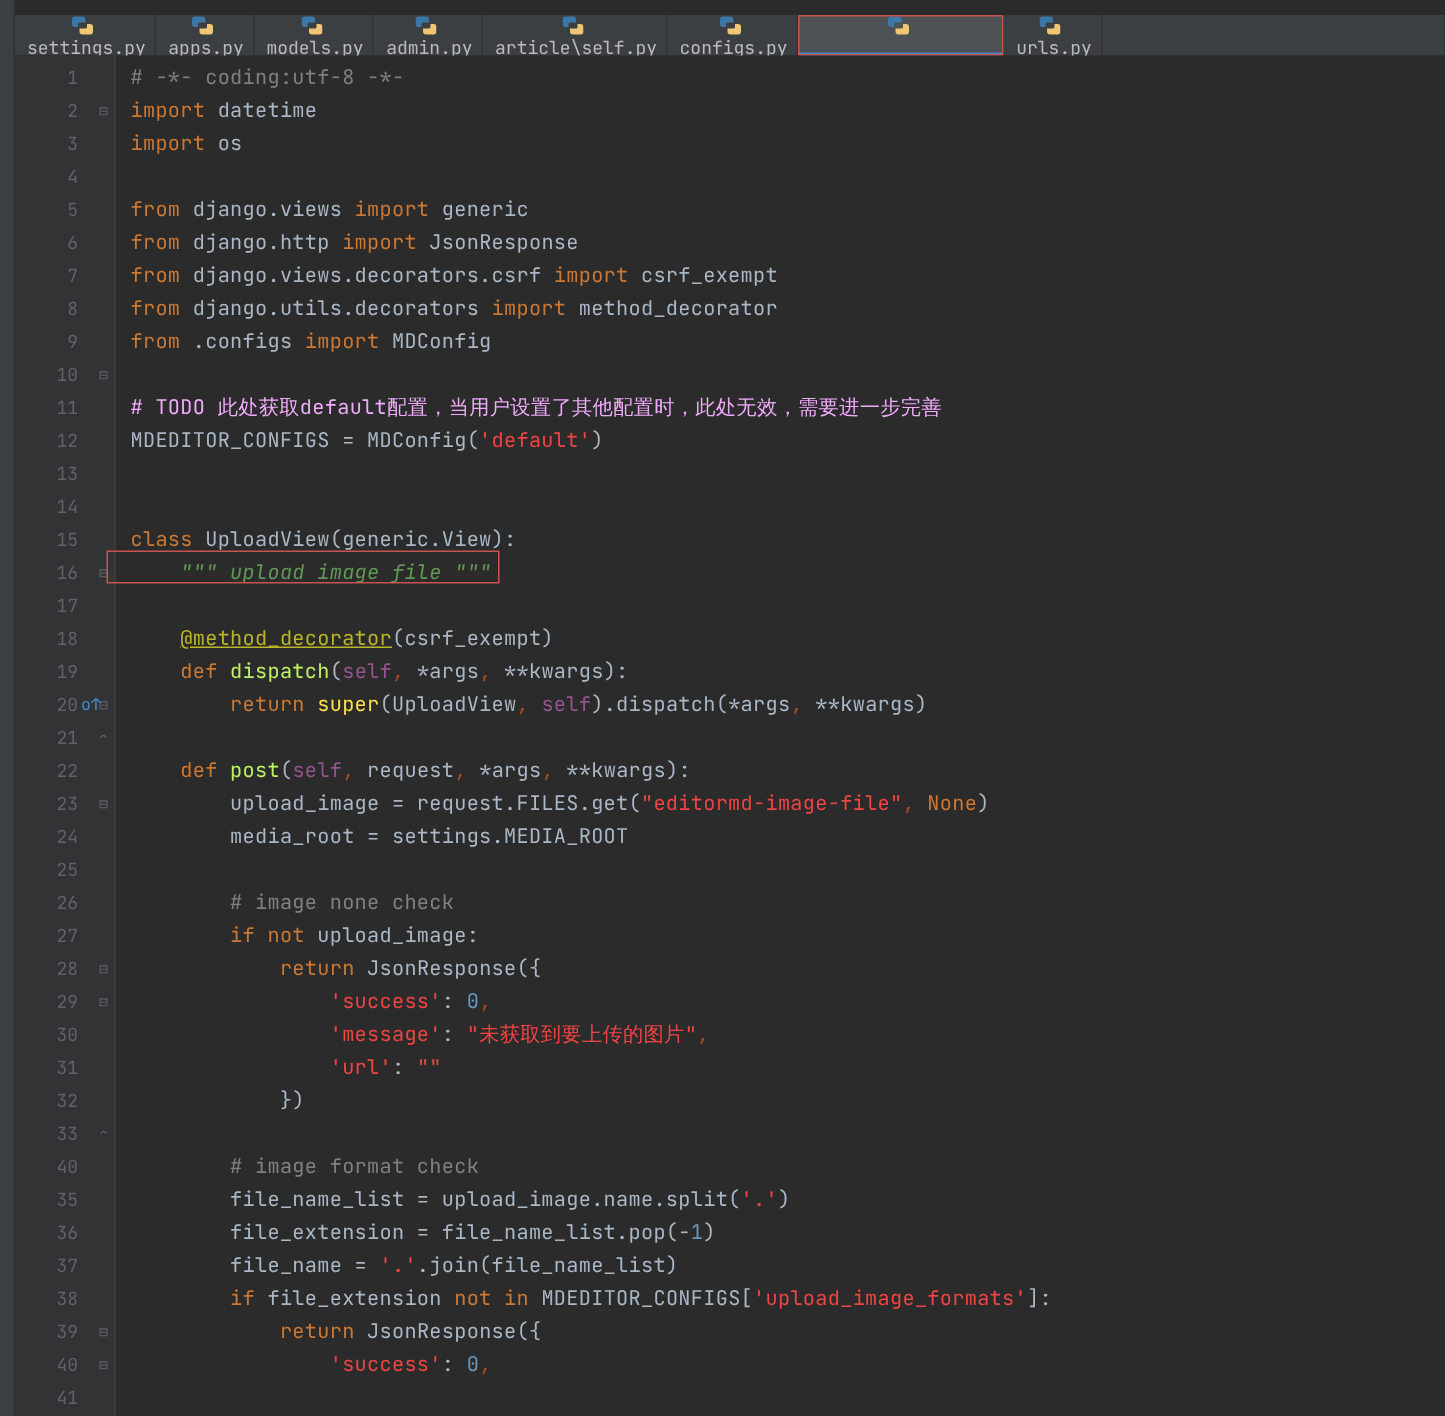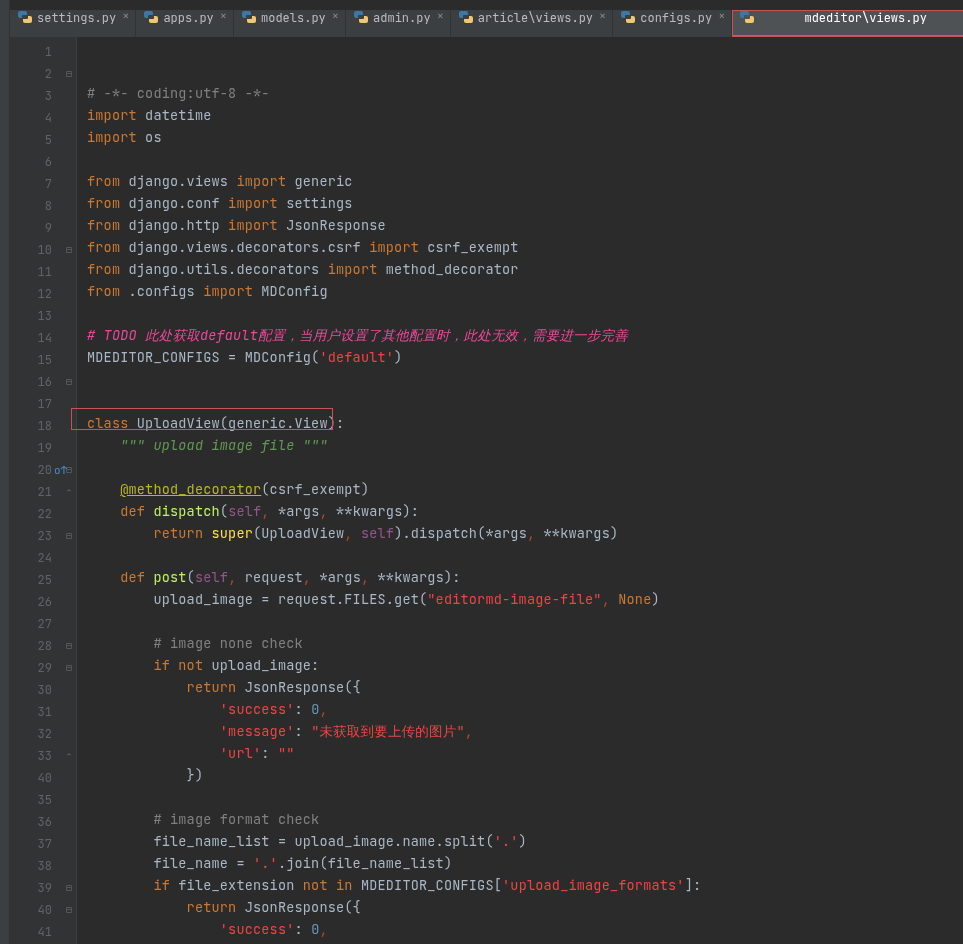--- a/index.html
+++ b/index.html
@@ -23,29 +23,30 @@
   position: absolute;
   left: 10px; top: 10px;
   height: 27px;
   display: flex;
   align-items: center;
   background: #3c3f41;
   width: 953px;
 }
 .tab {
   display: flex;
-  align-items: flex-start;
+  align-items: center;
   height: 27px;
   padding: 0 6px 0 8px;
   background: #3c3f41;
   border-right: 1px solid #323232;
   color: #bbbbbb;
   font-size: 12px;
   cursor: pointer;
   white-space: nowrap;
+  flex-direction: column;
 }
 .tab.active {
   background: #4e5254;
   color: #ffffff;
   border-bottom: 2px solid #4a88c7;
 }
 .tab.highlighted {
   outline: 1px solid #c75450;
   outline-offset: -1px;
   gap: 45px;
@@ -98,37 +99,36 @@
   position: absolute;
   left: 44px;
   color: #4a88c7;
   font-size: 11px;
 }
 .code {
   flex: 1;
   padding-top: 4px;
   padding-left: 10px;
   position: relative;
-  margin-top: 41px;
 }
 .code-line {
   height: 22px;
   line-height: 22px;
   white-space: pre;
   font-size: 13.5px;
   letter-spacing: 0.2px;
 }
 .kw { color: #cc7832; }
 .fn { color: #bef264; }
 .cls { color: #a9b7c6; }
 .str { color: #ef4444; }
 .param { color: #aa4926; }
 .builtin { color: #fde047; }
 .comment { color: #808080; }
-.comment-it { color: #ec4899; font-style: italic; }
+.comment-it { color: #f0abfc; }
 .docstr { color: #629755; font-style: italic; }
 .num { color: #6897bb; }
 .self { color: #94558d; }
 .dec { color: #bbb529; text-decoration: underline; }
 .op { color: #a9b7c6; }
 .highlight-box {
   position: absolute;
   border: 1px solid #c75450;
   pointer-events: none;
 }
@@ -179,21 +179,21 @@
       <span>admin.py</span>
       <span class="tab-close">×</span>
     </div>
     <div class="tab">
       <span class="tab-icon">
         <svg width="14" height="14" viewBox="0 0 14 14">
           <path d="M4 1h3a2 2 0 0 1 2 2v2H5a1 1 0 0 0-1 1v2H2a2 2 0 0 1-2-2V3a2 2 0 0 1 2-2h2z" fill="#3b78a7"></path>
           <path d="M10 13H7a2 2 0 0 1-2-2V9h4a1 1 0 0 0 1-1V6h2a2 2 0 0 1 2 2v3a2 2 0 0 1-2 2h-2z" fill="#f0c674"></path>
         </svg>
       </span>
-      <span>article\views.py</span>
+      <span>article\self.py</span>
       <span class="tab-close">×</span>
     </div>
     <div class="tab">
       <span class="tab-icon">
         <svg width="14" height="14" viewBox="0 0 14 14">
           <path d="M4 1h3a2 2 0 0 1 2 2v2H5a1 1 0 0 0-1 1v2H2a2 2 0 0 1-2-2V3a2 2 0 0 1 2-2h2z" fill="#3b78a7"></path>
           <path d="M10 13H7a2 2 0 0 1-2-2V9h4a1 1 0 0 0 1-1V6h2a2 2 0 0 1 2 2v3a2 2 0 0 1-2 2h-2z" fill="#f0c674"></path>
         </svg>
       </span>
       <span>configs.py</span>
@@ -263,49 +263,50 @@
       <div class="gutter-line">39<span class="gutter-mark">⊟</span></div>
       <div class="gutter-line">40<span class="gutter-mark">⊟</span></div>
       <div class="gutter-line">41</div>
     </div>
   <div class="code" id="code">
       <div class="code-line"><span class="comment"># -*- coding:utf-8 -*-</span></div>
       <div class="code-line"><span class="kw">import </span><span class="op">datetime</span></div>
       <div class="code-line"><span class="kw">import </span><span class="op">os</span></div>
       <div class="code-line"></div>
       <div class="code-line"><span class="kw">from </span><span class="op">django.views </span><span class="kw">import </span><span class="op">generic</span></div>
-      <div class="code-line"><span class="kw">from </span><span class="op">django.conf </span><span class="kw">import </span><span class="op">settings</span></div>
       <div class="code-line"><span class="kw">from </span><span class="op">django.http </span><span class="kw">import </span><span class="op">JsonResponse</span></div>
       <div class="code-line"><span class="kw">from </span><span class="op">django.views.decorators.csrf </span><span class="kw">import </span><span class="op">csrf_exempt</span></div>
       <div class="code-line"><span class="kw">from </span><span class="op">django.utils.decorators </span><span class="kw">import </span><span class="op">method_decorator</span></div>
       <div class="code-line"><span class="kw">from </span><span class="op">.configs </span><span class="kw">import </span><span class="op">MDConfig</span></div>
       <div class="code-line"></div>
       <div class="code-line"><span class="comment-it"># TODO 此处获取default配置，当用户设置了其他配置时，此处无效，需要进一步完善</span></div>
       <div class="code-line"><span class="op">MDEDITOR_CONFIGS = MDConfig(</span><span class="str">'default'</span><span class="op">)</span></div>
       <div class="code-line"></div>
       <div class="code-line"></div>
       <div class="code-line"><span class="kw">class </span><span class="cls">UploadView</span><span class="op">(generic.View):</span></div>
       <div class="highlight-box" style="left: -6px; top: 330px; width: 262px; height: 22px;"></div>
       <div class="code-line"><span class="op">    </span><span class="docstr">""" upload image file """</span></div>
       <div class="code-line"></div>
       <div class="code-line"><span class="op">    </span><span class="dec">@method_decorator</span><span class="op">(csrf_exempt)</span></div>
       <div class="code-line"><span class="op">    </span><span class="kw">def </span><span class="fn">dispatch</span><span class="op">(</span><span class="self">self</span><span class="param">, </span><span class="op">*args</span><span class="param">, </span><span class="op">**kwargs):</span></div>
       <div class="code-line"><span class="op">        </span><span class="kw">return </span><span class="builtin">super</span><span class="op">(UploadView</span><span class="param">, </span><span class="self">self</span><span class="op">).dispatch(*args</span><span class="param">, </span><span class="op">**kwargs)</span></div>
       <div class="code-line"></div>
       <div class="code-line"><span class="op">    </span><span class="kw">def </span><span class="fn">post</span><span class="op">(</span><span class="self">self</span><span class="param">, </span><span class="op">request</span><span class="param">, </span><span class="op">*args</span><span class="param">, </span><span class="op">**kwargs):</span></div>
       <div class="code-line"><span class="op">        upload_image = request.FILES.get(</span><span class="str">"editormd-image-file"</span><span class="param">, </span><span class="kw">None</span><span class="op">)</span></div>
+      <div class="code-line"><span class="op">        media_root = settings.MEDIA_ROOT</span></div>
       <div class="code-line"></div>
       <div class="code-line"><span class="op">        </span><span class="comment"># image none check</span></div>
       <div class="code-line"><span class="op">        </span><span class="kw">if not </span><span class="op">upload_image:</span></div>
       <div class="code-line"><span class="op">            </span><span class="kw">return </span><span class="op">JsonResponse({</span></div>
       <div class="code-line"><span class="op">                </span><span class="str">'success'</span><span class="op">: </span><span class="num">0</span><span class="param">,</span></div>
       <div class="code-line"><span class="op">                </span><span class="str">'message'</span><span class="op">: </span><span class="str">"未获取到要上传的图片"</span><span class="param">,</span></div>
       <div class="code-line"><span class="op">                </span><span class="str">'url'</span><span class="op">: </span><span class="str">""</span></div>
       <div class="code-line"><span class="op">            })</span></div>
       <div class="code-line"></div>
       <div class="code-line"><span class="op">        </span><span class="comment"># image format check</span></div>
       <div class="code-line"><span class="op">        file_name_list = upload_image.name.split(</span><span class="str">'.'</span><span class="op">)</span></div>
+      <div class="code-line"><span class="op">        file_extension = file_name_list.pop(-</span><span class="num">1</span><span class="op">)</span></div>
       <div class="code-line"><span class="op">        file_name = </span><span class="str">'.'</span><span class="op">.join(file_name_list)</span></div>
       <div class="code-line"><span class="op">        </span><span class="kw">if </span><span class="op">file_extension </span><span class="kw">not in </span><span class="op">MDEDITOR_CONFIGS[</span><span class="str">'upload_image_formats'</span><span class="op">]:</span></div>
       <div class="code-line"><span class="op">            </span><span class="kw">return </span><span class="op">JsonResponse({</span></div>
       <div class="code-line"><span class="op">                </span><span class="str">'success'</span><span class="op">: </span><span class="num">0</span><span class="param">,</span></div>
     </div>
 </div>
 
 </body></html>

